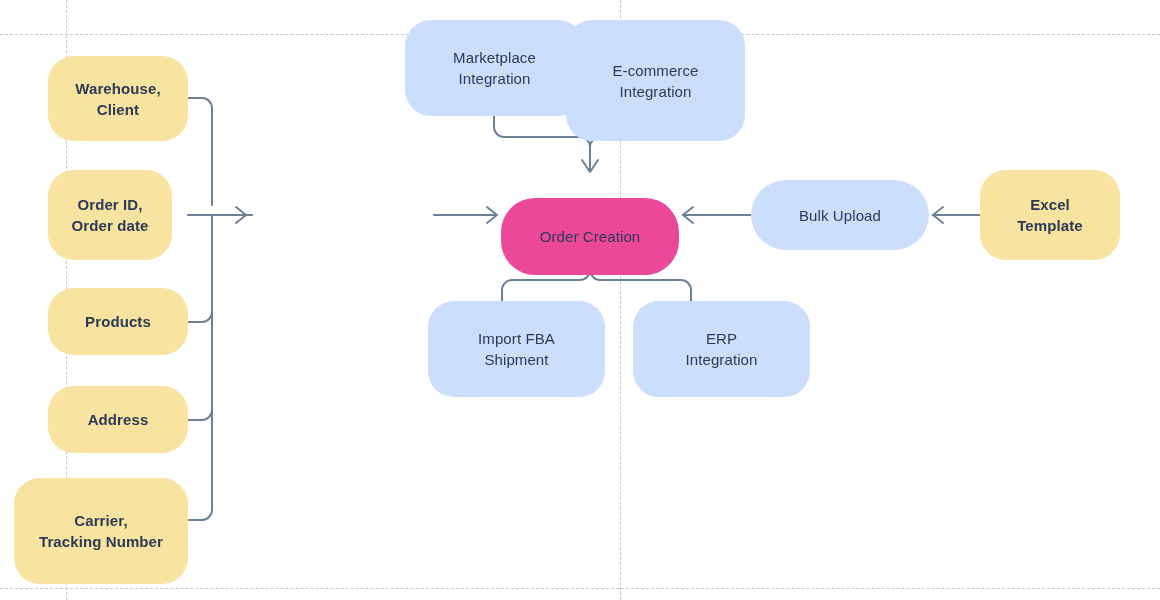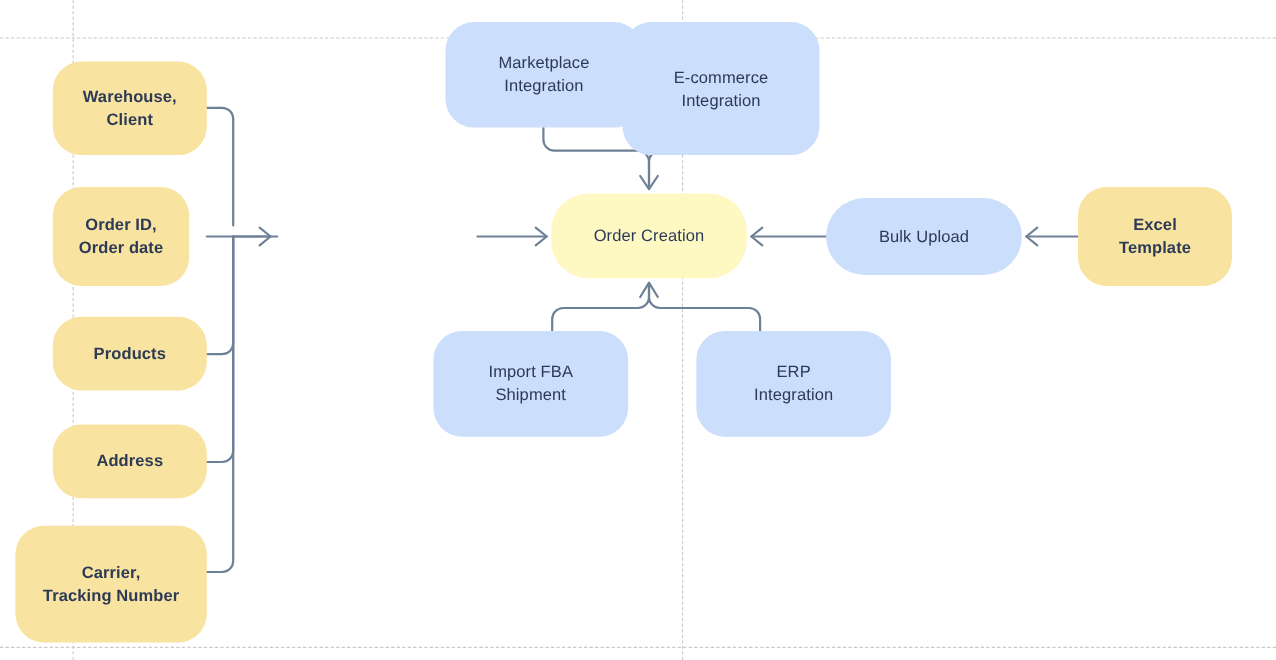--- a/index.html
+++ b/index.html
@@ -62,21 +62,21 @@
     text-align: center;
     color: #2c3a56;
     font-size: 15px;
     line-height: 21px;
     letter-spacing: 0.1px;
     white-space: pre-line;
     padding: 4px 10px;
   }
   .n-yellow { background: #f8e3a0; border-radius: 26px; font-weight: bold; }
   .n-blue   { background: #cbdefb; border-radius: 26px; }
-  .n-purple { background: #fef9c3; border-radius: 34px; }
+  .n-purple { background: #ec4899; border-radius: 34px; margin-top: 22px; }
   .n-pill   { border-radius: 38px; }
 </style>
 </head>
 <body>
 
 <div id="canvas">
 
   <div class="guide guide-h" style="top:34px"></div>
   <div class="guide guide-h" style="top:588px"></div>
   <div class="guide guide-v" style="left:66px"></div>
@@ -126,21 +126,21 @@
 
 
   <div class="node n-blue" style="left:405px;top:20px;width:179px;height:96px">Marketplace
 Integration</div>
 
   <div class="node n-blue" style="left:566px;top:20px;width:179px;height:121px">E-commerce
 Integration</div>
 
   <div class="node n-purple" style="left:501px;top:176px;width:178px;height:77px">Order Creation</div>
 
-  <div class="node n-blue" style="left:394px;top:301px;width:177px;height:96px">Import FBA
+  <div class="node n-blue" style="left:428px;top:301px;width:177px;height:96px">Import FBA
 Shipment</div>
 
   <div class="node n-blue" style="left:633px;top:301px;width:177px;height:96px">ERP
 Integration</div>
 
   <div class="node n-blue n-pill" style="left:751px;top:180px;width:178px;height:70px">Bulk Upload</div>
 
   <div class="node n-yellow" style="left:980px;top:170px;width:140px;height:90px">Excel
 Template</div>
 

